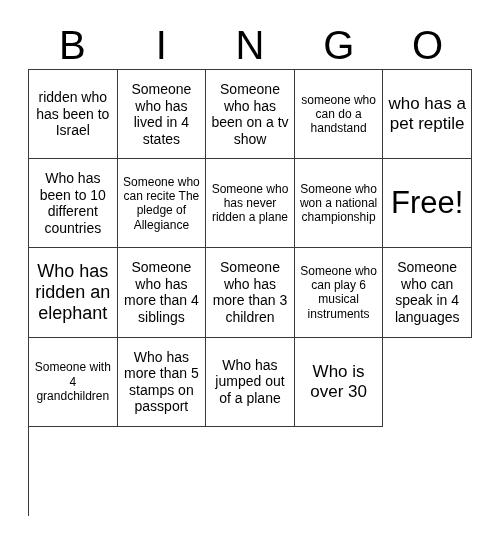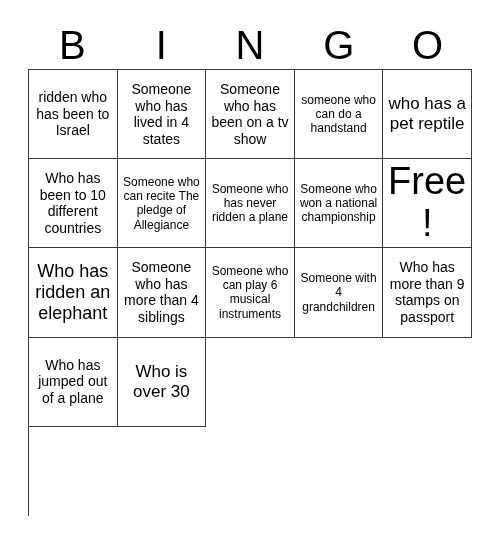--- a/index.html
+++ b/index.html
@@ -70,21 +70,21 @@
     width: 100%;
     line-height: 1.16;
     word-wrap: break-word;
   }
   
   .fs-xs  .cell-text { font-size: 9px;  line-height: 1.22; }
   .fs-sm  .cell-text { font-size: 12px; line-height: 1.2; }
   .fs-md  .cell-text { font-size: 14px; line-height: 1.18; }
   .fs-lg  .cell-text { font-size: 18px; line-height: 1.18; }
   .fs-xl  .cell-text { font-size: 17px; line-height: 1.18; }
-  .fs-free .cell-text { font-size: 38px; line-height: 1.1; }
+  .fs-free .cell-text { font-size: 31px; line-height: 1.1; }
 </style>
 </head>
 <body>
 
 <div class="card">
 
   <div class="header-row">
     <div class="header-letter">B</div>
     <div class="header-letter">I</div>
     <div class="header-letter">N</div>
@@ -125,29 +125,35 @@
     <div class="cell fs-free">
         <span class="cell-text">Free!</span>
       </div>
 
     <div class="cell fs-lg">
         <span class="cell-text">Who has ridden an elephant</span>
       </div>
     <div class="cell fs-md">
         <span class="cell-text">Someone who has more than 4 siblings</span>
       </div>
+    <div class="cell fs-md">
+        <span class="cell-text">Someone who has more than 3 children</span>
+      </div>
     <div class="cell fs-sm">
         <span class="cell-text">Someone who can play 6 musical instruments</span>
+      </div>
+    <div class="cell fs-md">
+        <span class="cell-text">Someone who can speak in 4 languages</span>
       </div>
 
     <div class="cell fs-sm">
         <span class="cell-text">Someone with 4 grandchildren</span>
       </div>
     <div class="cell fs-md">
-        <span class="cell-text">Who has more than 9 stamps on passport</span>
+        <span class="cell-text">Who has more than 5 stamps on passport</span>
       </div>
     <div class="cell fs-md">
         <span class="cell-text">Who has jumped out of a plane</span>
       </div>
     <div class="cell fs-xl">
         <span class="cell-text">Who is over 30</span>
       </div>
   </div>
 
 </div>

